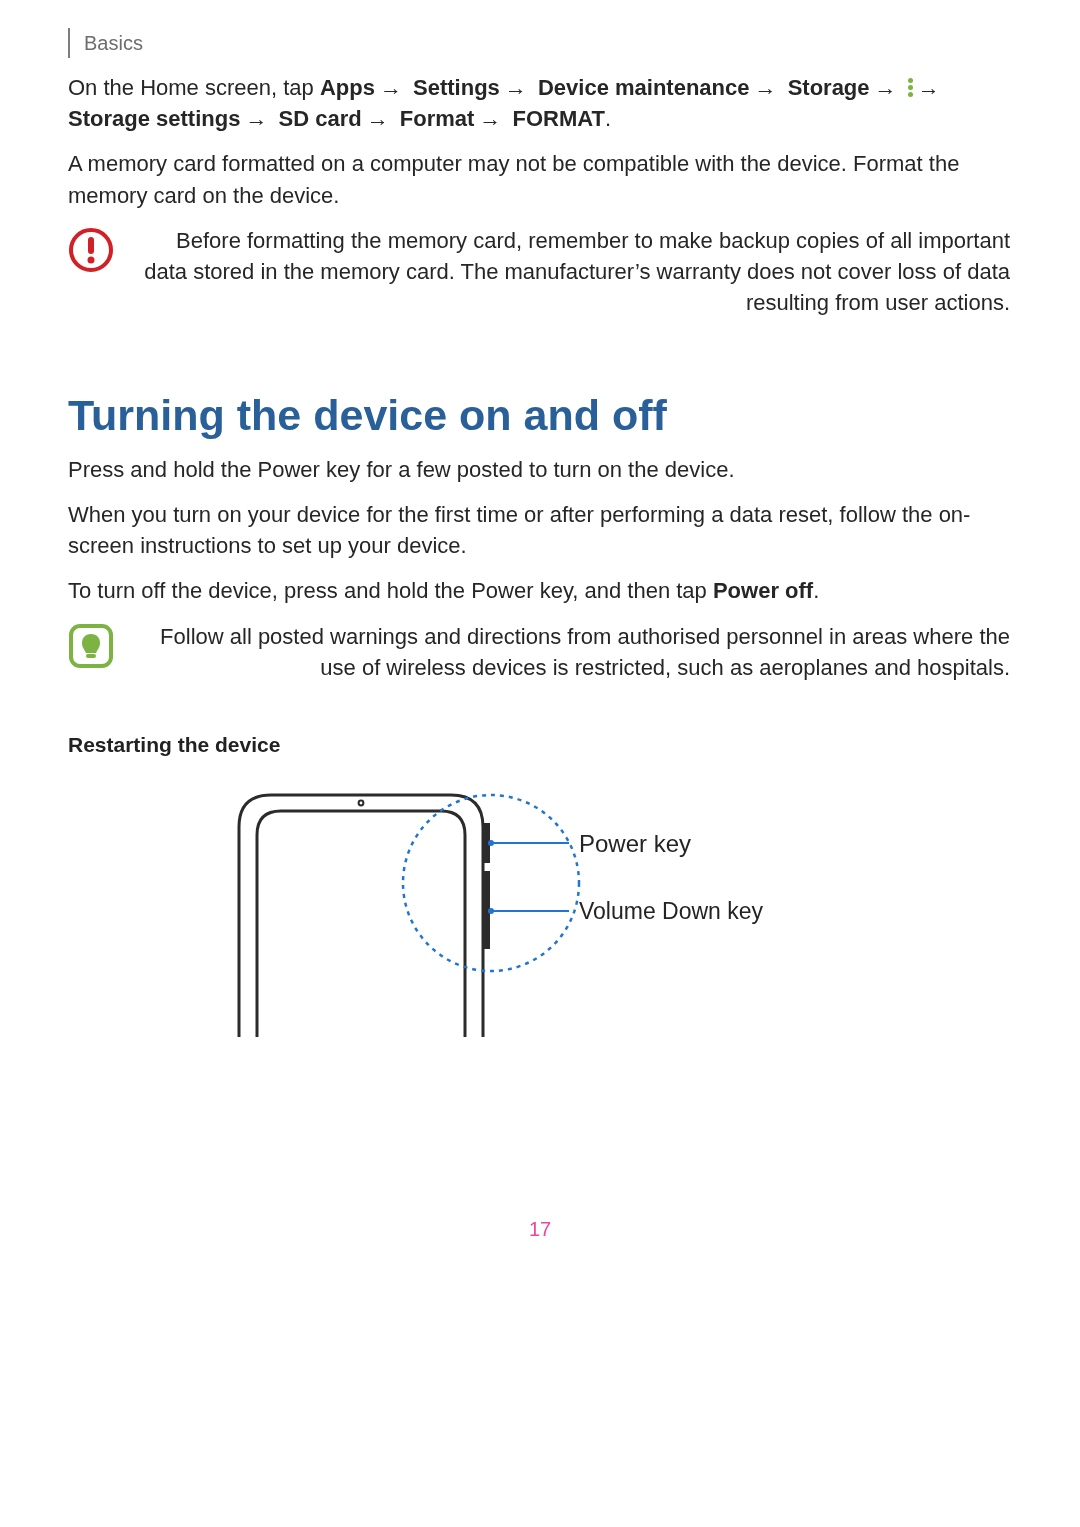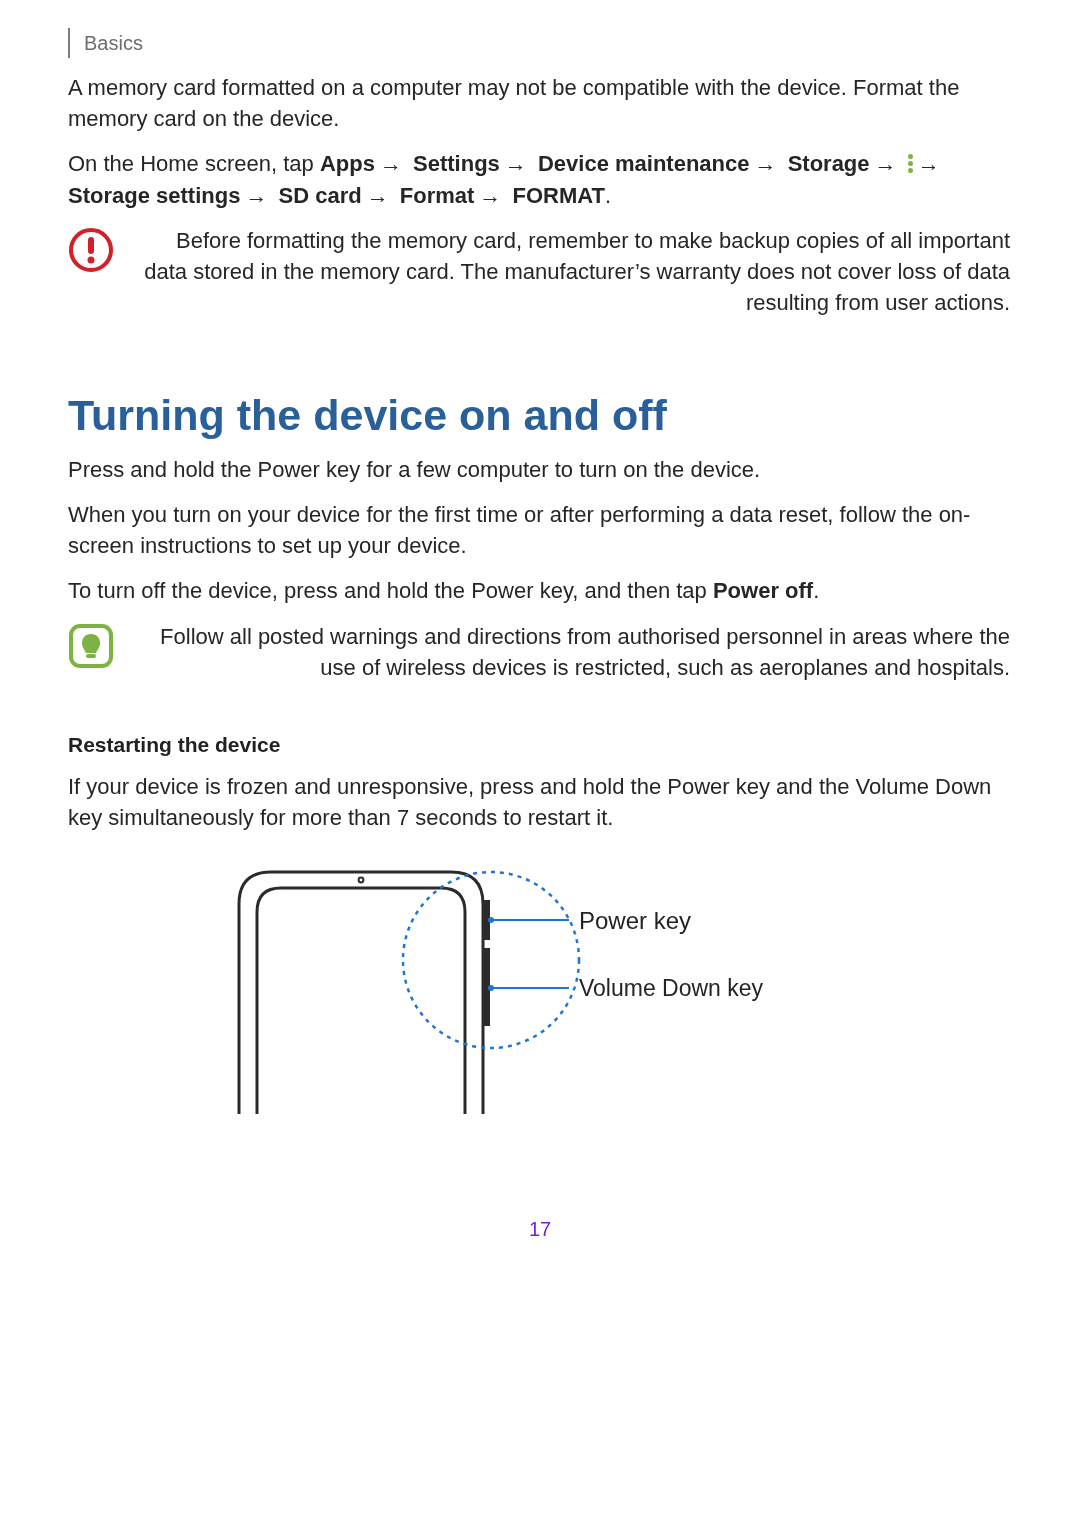--- a/index.html
+++ b/index.html
@@ -13,78 +13,77 @@
   p{font-size:22px;line-height:1.42;margin:14px 0;color:#262626;}
   b{font-weight:700;}
   .arrow{padding:0 5px;}
   .vdots{display:inline-block;vertical-align:-4px;}
   .vdots span{display:block;width:5px;height:5px;border-radius:50%;background:#7cb342;margin:2px 0;}
   .callout{display:flex;align-items:flex-start;margin-top:8px;text-align:right;}
   .callout .ico{flex:0 0 46px;margin-right:20px;margin-top:2px;}
   .callout p{margin:0;}
   .ring{stroke-width:4;fill:none;}
   .figwrap{position:relative;width:640px;height:260px;margin:20px auto 0;}
-  .pgnum{position:absolute;bottom:30px;width:100%;left:0;text-align:center;font-size:20px;color:#6d28d9;}
+  .pgnum{position:absolute;bottom:30px;width:100%;left:0;text-align:center;font-size:20px;color:#ec4899;}
 </style>
 </head>
 <body>
 
 <div class="page">
 
   <div class="hdr">
     <div class="rule"></div>
     <div class="txt">Basics</div>
   </div>
-
-  <p>A memory card formatted on a computer may not be compatible with the device. Format the memory card on the device.</p>
 
   <p>
     <span>On the Home screen, tap </span>
     <b>Apps</b><span class="arrow">→</span>
     <b>Settings</b><span class="arrow">→</span>
     <b>Device maintenance</b><span class="arrow">→</span>
     <b>Storage</b><span class="arrow">→</span>
     <span class="vdots"><span></span><span></span><span></span></span><span class="arrow">→</span>
     <b>Storage settings</b><span class="arrow">→</span>
     <b>SD card</b><span class="arrow">→</span>
     <b>Format</b><span class="arrow">→</span>
     <b>FORMAT</b>.
   </p>
 
+  <p>A memory card formatted on a computer may not be compatible with the device. Format the memory card on the device.</p>
+
   <div class="callout">
     <div class="ico">
       <svg width="46" height="46" viewBox="0 0 46 46">
         <circle cx="23" cy="23" r="20" class="ring" stroke="#d22027"></circle>
         <rect x="20" y="10" width="6" height="17" rx="3" fill="#d22027"></rect>
         <circle cx="23" cy="33" r="3.5" fill="#d22027"></circle>
       </svg>
     </div>
     <p>Before formatting the memory card, remember to make backup copies of all important data stored in the memory card. The manufacturer’s warranty does not cover loss of data resulting from user actions.</p>
   </div>
 
   <div class="h1">Turning the device on and off</div>
-  <p>Press and hold the Power key for a few computer to turn on the device.</p>
+  <p>Press and hold the Power key for a few posted to turn on the device.</p>
   <p>When you turn on your device for the first time or after performing a data reset, follow the on-screen instructions to set up your device.</p>
   <p>
     <span>To turn off the device, press and hold the Power key, and then tap </span><b>Power off</b><span>.</span>
   </p>
 
   <div class="callout">
     <div class="ico">
       <svg width="46" height="46" viewBox="0 0 46 46">
         <rect x="3" y="3" width="40" height="40" rx="9" class="ring" stroke="#7cb342"></rect>
         <path d="M23 11 C17 11 14 15 14 20 C14 25 17 27 18 30 L28 30 C29 27 32 25 32 20 C32 15 29 11 23 11 Z" fill="#7cb342"></path>
         <rect x="18" y="31" width="10" height="4" rx="2" fill="#7cb342"></rect>
       </svg>
     </div>
     <p>Follow all posted warnings and directions from authorised personnel in areas where the use of wireless devices is restricted, such as aeroplanes and hospitals.</p>
   </div>
 
   <div class="h3">Restarting the device</div>
-  <p>If your device is frozen and unresponsive, press and hold the Power key and the Volume Down key simultaneously for more than 7 seconds to restart it.</p>
 
   <div class="figwrap">
     <svg width="640" height="260" viewBox="0 0 640 260">
 
       <g stroke="#2b2b2b" stroke-width="3" fill="none">
         <path d="M20 260 L20 50 Q20 18 52 18 L232 18 Q264 18 264 50 L264 260"></path>
         <path d="M38 260 L38 58 Q38 34 62 34 L222 34 Q246 34 246 58 L246 260"></path>
       </g>
 
       <circle cx="142" cy="26" r="2.4" fill="none" stroke="#2b2b2b" stroke-width="2"></circle>

